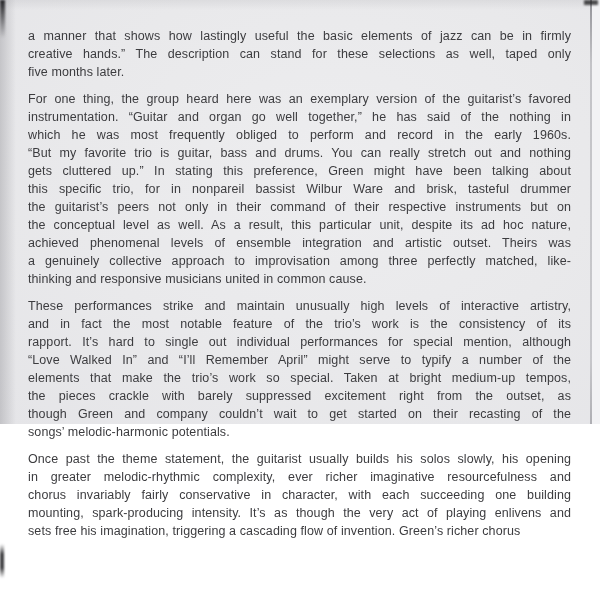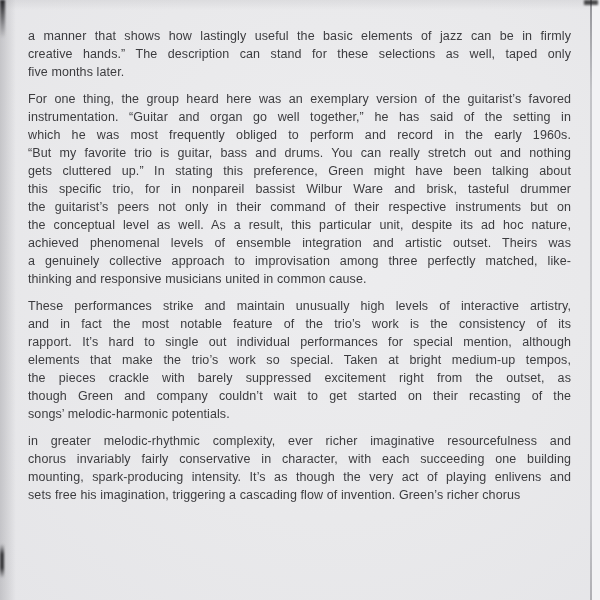--- a/index.html
+++ b/index.html
@@ -8,21 +8,21 @@
   }
   body {
     width: 600px;
     height: 600px;
     overflow: hidden;
     font-family: "Liberation Sans", sans-serif;
   }
   .page {
     position: relative;
     width: 600px;
-    height: 600px;
+    height: 424px;
     background: radial-gradient(ellipse at 55% 40%, #ededef 0%, #e9e9eb 55%, #e5e5e8 100%);
     box-sizing: border-box;
   }
   
   .scan-shadow-left {
     position: absolute;
     left: 0; top: 0; bottom: 0;
     width: 16px;
     background: linear-gradient(to right, rgba(145,145,150,0.40), rgba(145,145,150,0));
     pointer-events: none;
@@ -103,40 +103,42 @@
   <div class="mark-top-right"></div>
 
   <div class="text-block" style="color: rgb(60, 60, 63);">
       <div class="paragraph">
         <div class="line">a manner that shows how lastingly useful the basic elements of jazz can be in firmly</div>
         <div class="line">creative hands.” The description can stand for these selections as well, taped only</div>
         <div class="line last">five months later.</div>
       </div>
       <div class="paragraph">
         <div class="line">For one thing, the group heard here was an exemplary version of the guitarist’s favored</div>
-        <div class="line">instrumentation. “Guitar and organ go well together,” he has said of the setting in</div>
+        <div class="line">instrumentation. “Guitar and organ go well together,” he has said of the nothing in</div>
         <div class="line">which he was most frequently obliged to perform and record in the early 1960s.</div>
         <div class="line">“But my favorite trio is guitar, bass and drums. You can really stretch out and nothing</div>
         <div class="line">gets cluttered up.” In stating this preference, Green might have been talking about</div>
         <div class="line">this specific trio, for in nonpareil bassist Wilbur Ware and brisk, tasteful drummer</div>
         <div class="line">the guitarist’s peers not only in their command of their respective instruments but on</div>
         <div class="line">the conceptual level as well. As a result, this particular unit, despite its ad hoc nature,</div>
         <div class="line">achieved phenomenal levels of ensemble integration and artistic outset. Theirs was</div>
         <div class="line">a genuinely collective approach to improvisation among three perfectly matched, like-</div>
         <div class="line last">thinking and responsive musicians united in common cause.</div>
       </div>
       <div class="paragraph">
         <div class="line">These performances strike and maintain unusually high levels of interactive artistry,</div>
         <div class="line">and in fact the most notable feature of the trio’s work is the consistency of its</div>
         <div class="line">rapport. It’s hard to single out individual performances for special mention, although</div>
+        <div class="line">“Love Walked In” and “I’ll Remember April” might serve to typify a number of the</div>
         <div class="line">elements that make the trio’s work so special. Taken at bright medium-up tempos,</div>
         <div class="line">the pieces crackle with barely suppressed excitement right from the outset, as</div>
         <div class="line">though Green and company couldn’t wait to get started on their recasting of the</div>
         <div class="line last">songs’ melodic-harmonic potentials.</div>
       </div>
       <div class="paragraph">
+        <div class="line">Once past the theme statement, the guitarist usually builds his solos slowly, his opening</div>
         <div class="line">in greater melodic-rhythmic complexity, ever richer imaginative resourcefulness and</div>
         <div class="line">chorus invariably fairly conservative in character, with each succeeding one building</div>
         <div class="line">mounting, spark-producing intensity. It’s as though the very act of playing enlivens and</div>
         <div class="line last">sets free his imagination, triggering a cascading flow of invention. Green’s richer chorus</div>
       </div>
     </div>
 </div>
 
 </body></html>

